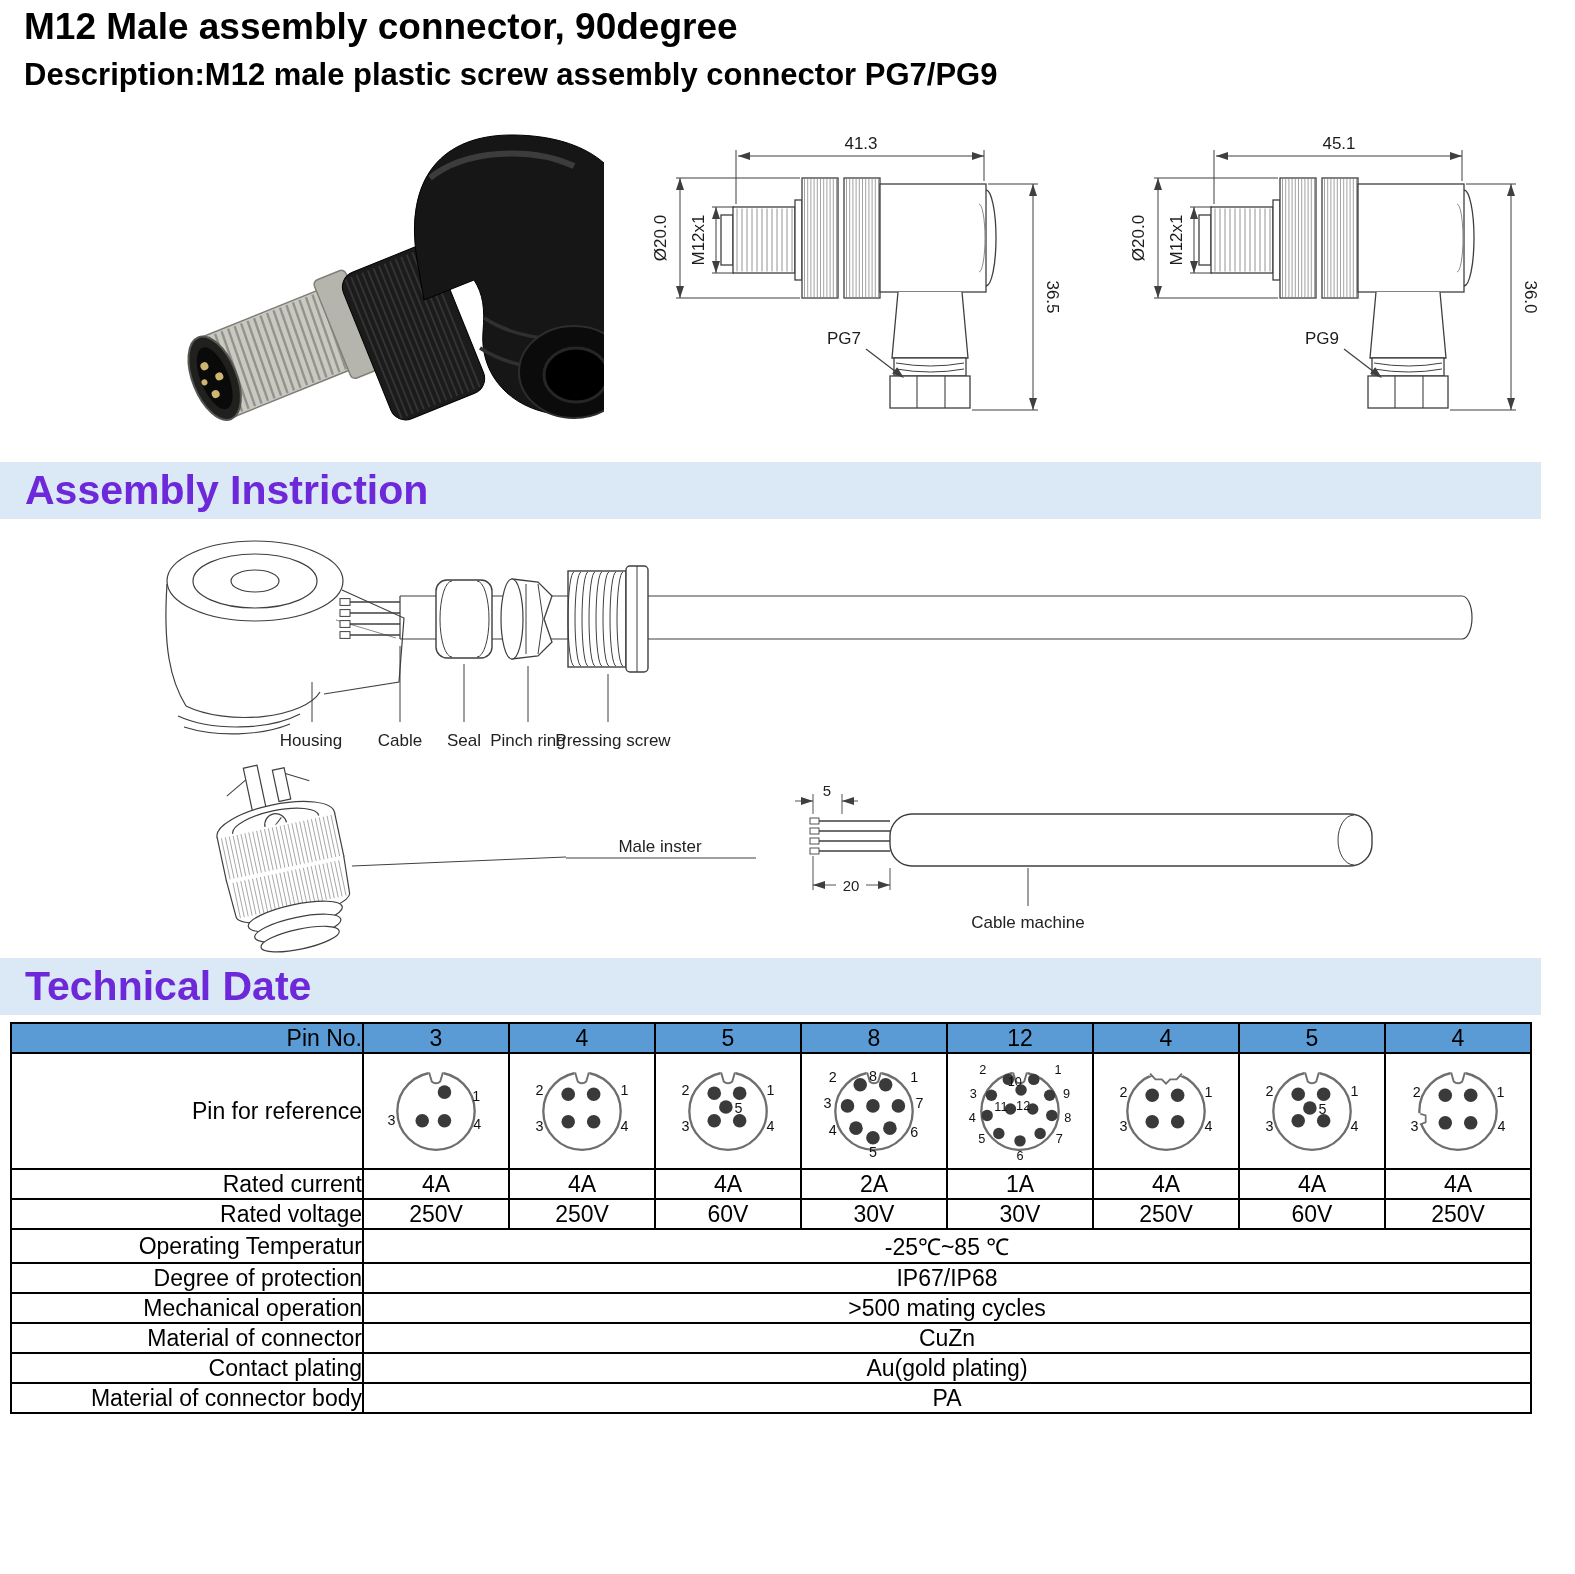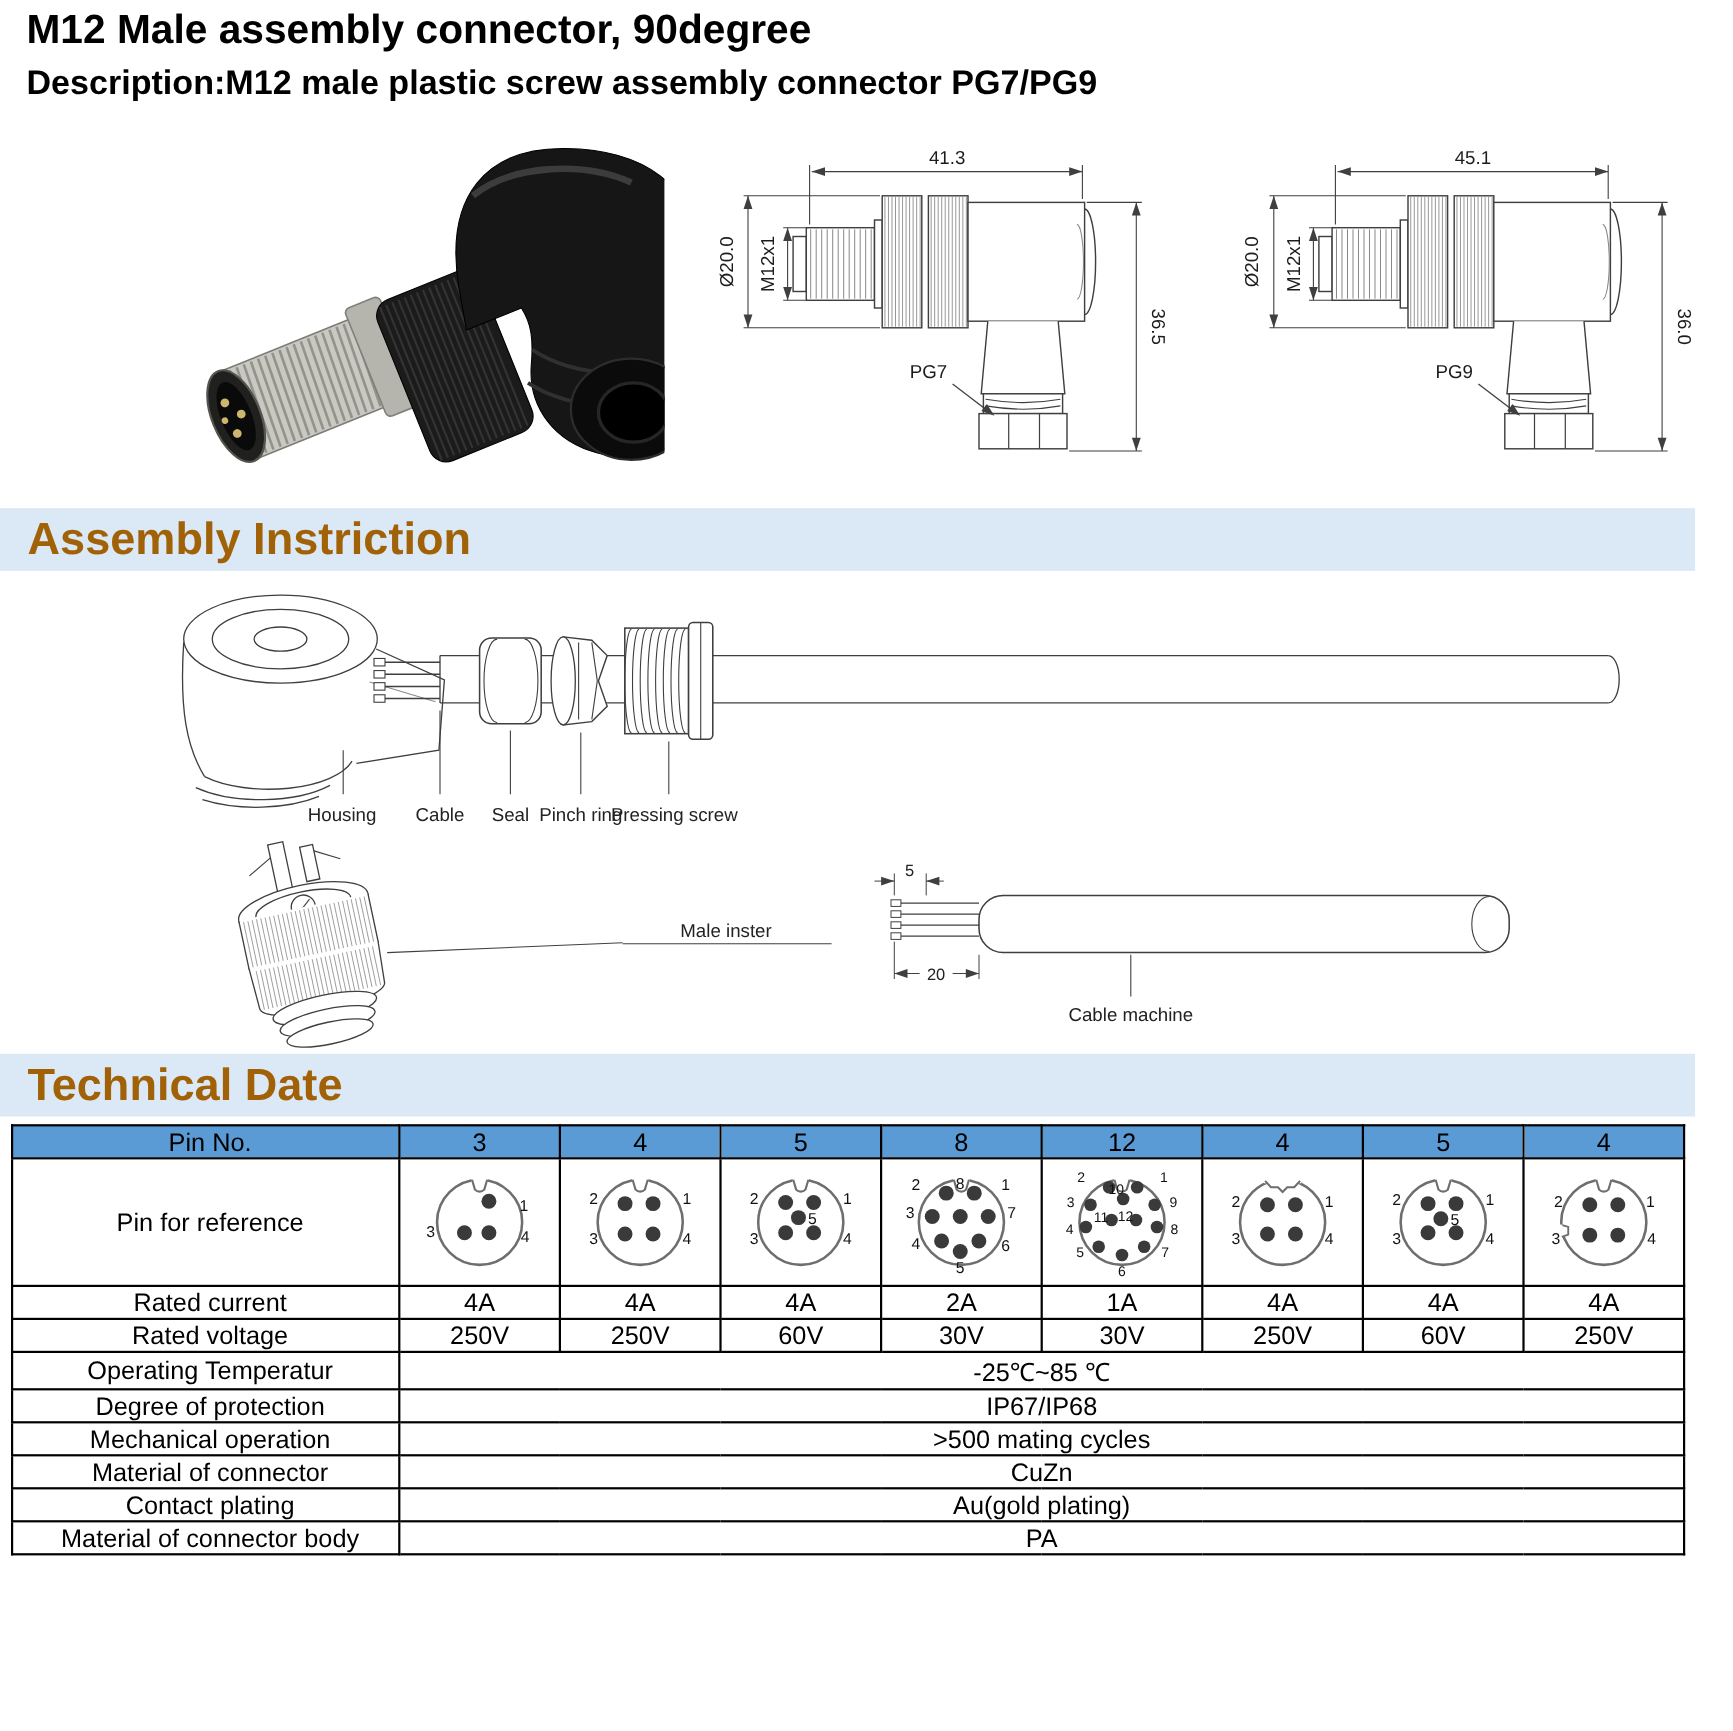--- a/index.html
+++ b/index.html
@@ -2,30 +2,30 @@
 <html style="--hdr: #5b9bd5; --band: #dbe8f6;"><head>
 <meta charset="utf-8">
 <style>
   *{box-sizing:border-box;margin:0;padding:0}
   html,body{width:1575px;height:1574px}
   body{position:relative;background:#fff;color:#000;font-family:"Liberation Sans",sans-serif;overflow:hidden}
   .abs{position:absolute}
   #title{left:24px;top:2px;font-size:37px;font-weight:700;line-height:50px}
   #descr{left:24px;top:54px;font-size:31px;font-weight:700;line-height:42px}
   .band{position:absolute;left:0;width:1541px;height:57px;background:var(--band,#dbe8f6)}
-  .band span{display:block;padding-left:25px;font-size:41px;font-weight:bold;line-height:56px;color:#a16207}
+  .band span{display:block;padding-left:25px;font-size:41px;font-weight:bold;line-height:56px;color:#6d28d9}
   #band-assembly{top:462px}
   #band-technical{top:958px}
   #fig-photo{left:112px;top:108px;width:492px;height:330px}
   #fig-pg7{left:618px;top:120px;width:475px;height:332px}
   #fig-pg9{left:1096px;top:120px;width:475px;height:332px}
   #fig-assembly{left:0;top:524px;width:1344px;height:432px}
   table{position:absolute;left:10px;top:1022px;border-collapse:collapse;table-layout:fixed}
   td{border:2.6px solid #000;font-size:23px;text-align:center;padding:0;height:30px;white-space:nowrap;overflow:hidden;font-weight:400}
-  td.lbl{text-align:center;padding-left:8px}
+  td.lbl{text-align:right;padding-left:8px}
   tr.hdr td{background:var(--hdr,#5b9bd5)}
   tr.pins td{height:116px}
   svg text{font-family:"Liberation Sans",sans-serif}
 </style>
 </head>
 <body>
 
 <div class="abs" id="title">M12 Male assembly connector, 90degree</div>
 <div class="abs" id="descr">Description:M12 male plastic screw assembly connector PG7/PG9</div>
 

